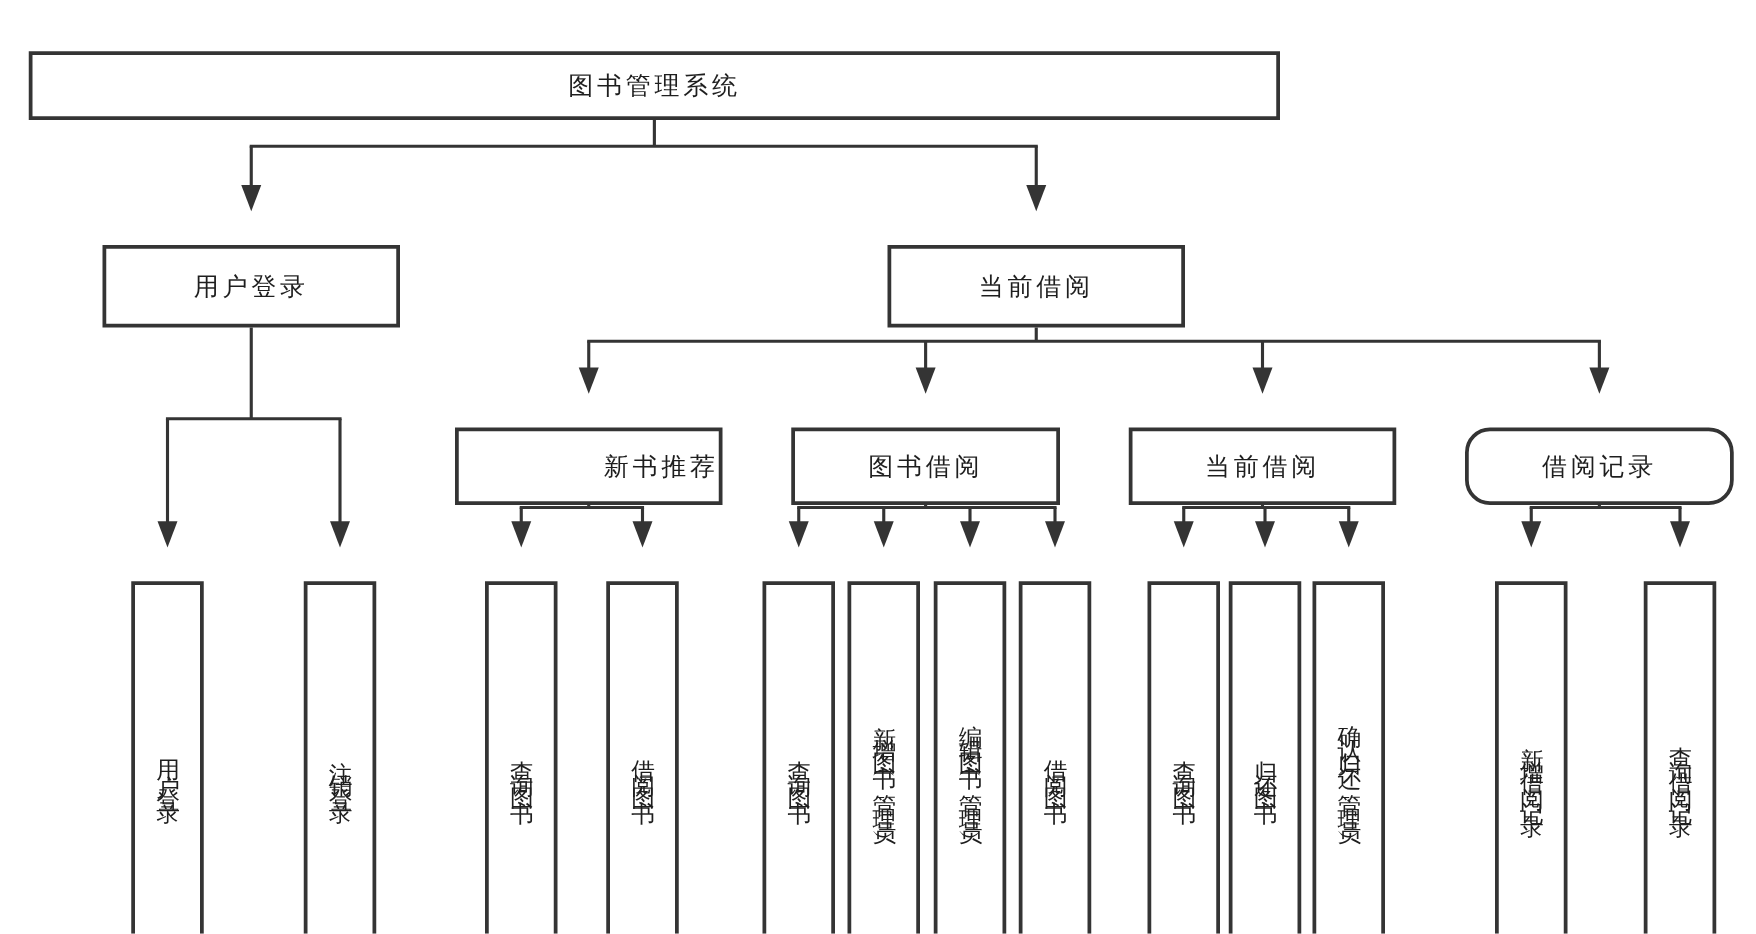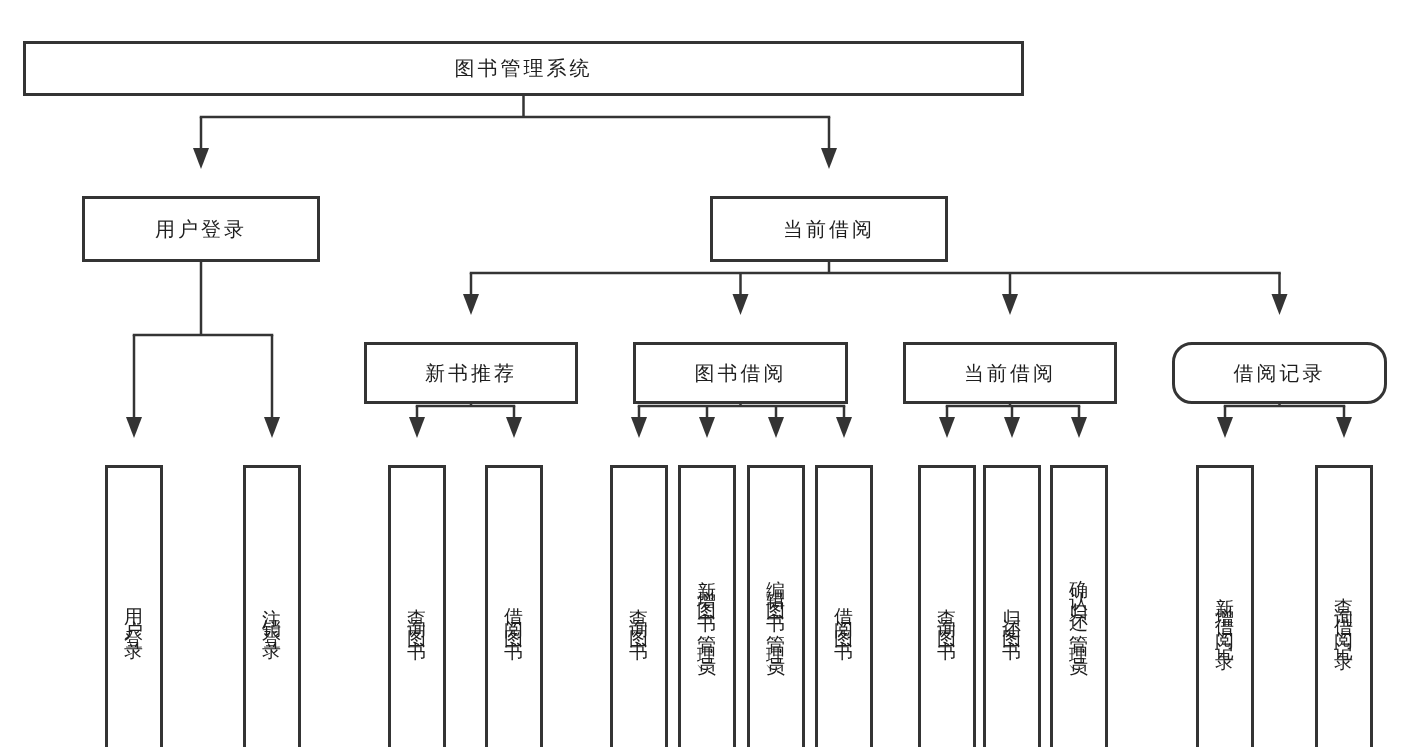--- a/index.html
+++ b/index.html
@@ -113,21 +113,21 @@
     </svg>
 <div class="node horizontal" style="left: 23px; top: 13px; width: 1001px; height: 55px;">
       <span>图书管理系统</span>
     </div>
     <div class="node horizontal" style="left: 82px; top: 168px; width: 238px; height: 66px;">
       <span>用户登录</span>
     </div>
     <div class="node horizontal" style="left: 710px; top: 168px; width: 238px; height: 66px;">
       <span>当前借阅</span>
     </div>
-    <div class="node horizontal" style="left: 364px; top: 314px; width: 214px; height: 62px;">
+    <div class="node horizontal" style="left: 364px; top: 314px; width: 214px; height: 62px; justify-content: flex-end;">
       <span>新书推荐</span>
     </div>
     <div class="node horizontal" style="left: 633px; top: 314px; width: 215px; height: 62px;">
       <span>图书借阅</span>
     </div>
     <div class="node horizontal" style="left: 903px; top: 314px; width: 214px; height: 62px;">
       <span>当前借阅</span>
     </div>
     <div class="node horizontal" style="left: 1172px; top: 314px; width: 215px; height: 62px; border-radius: 20px;">
       <span>借阅记录</span>

